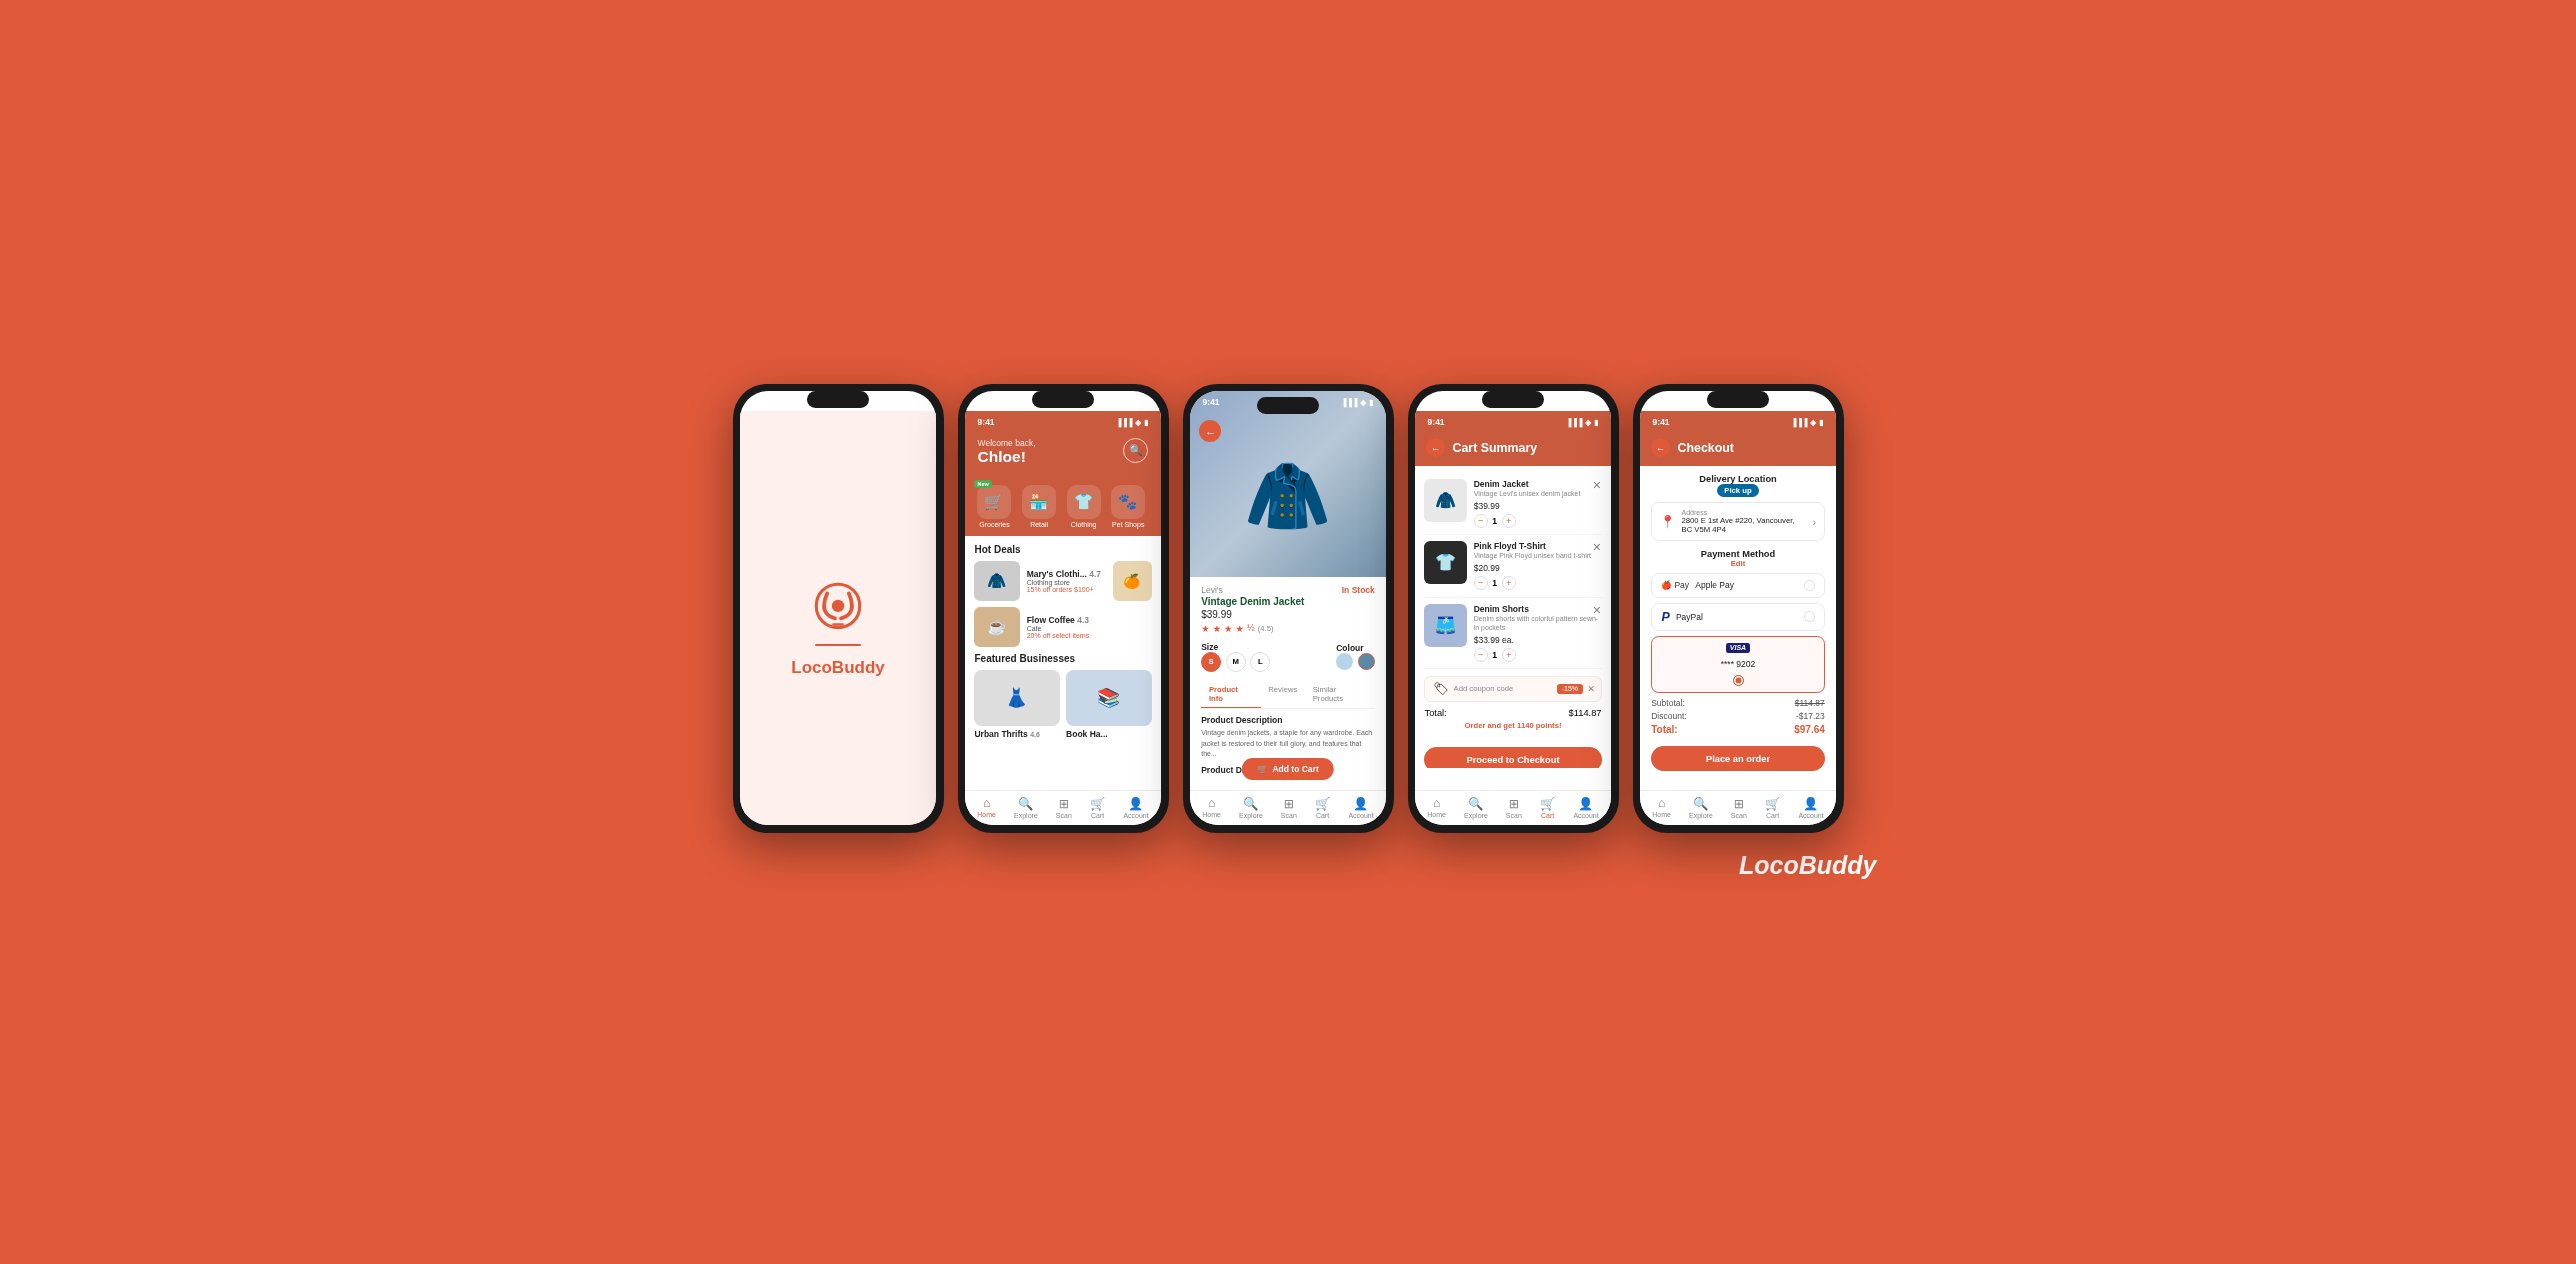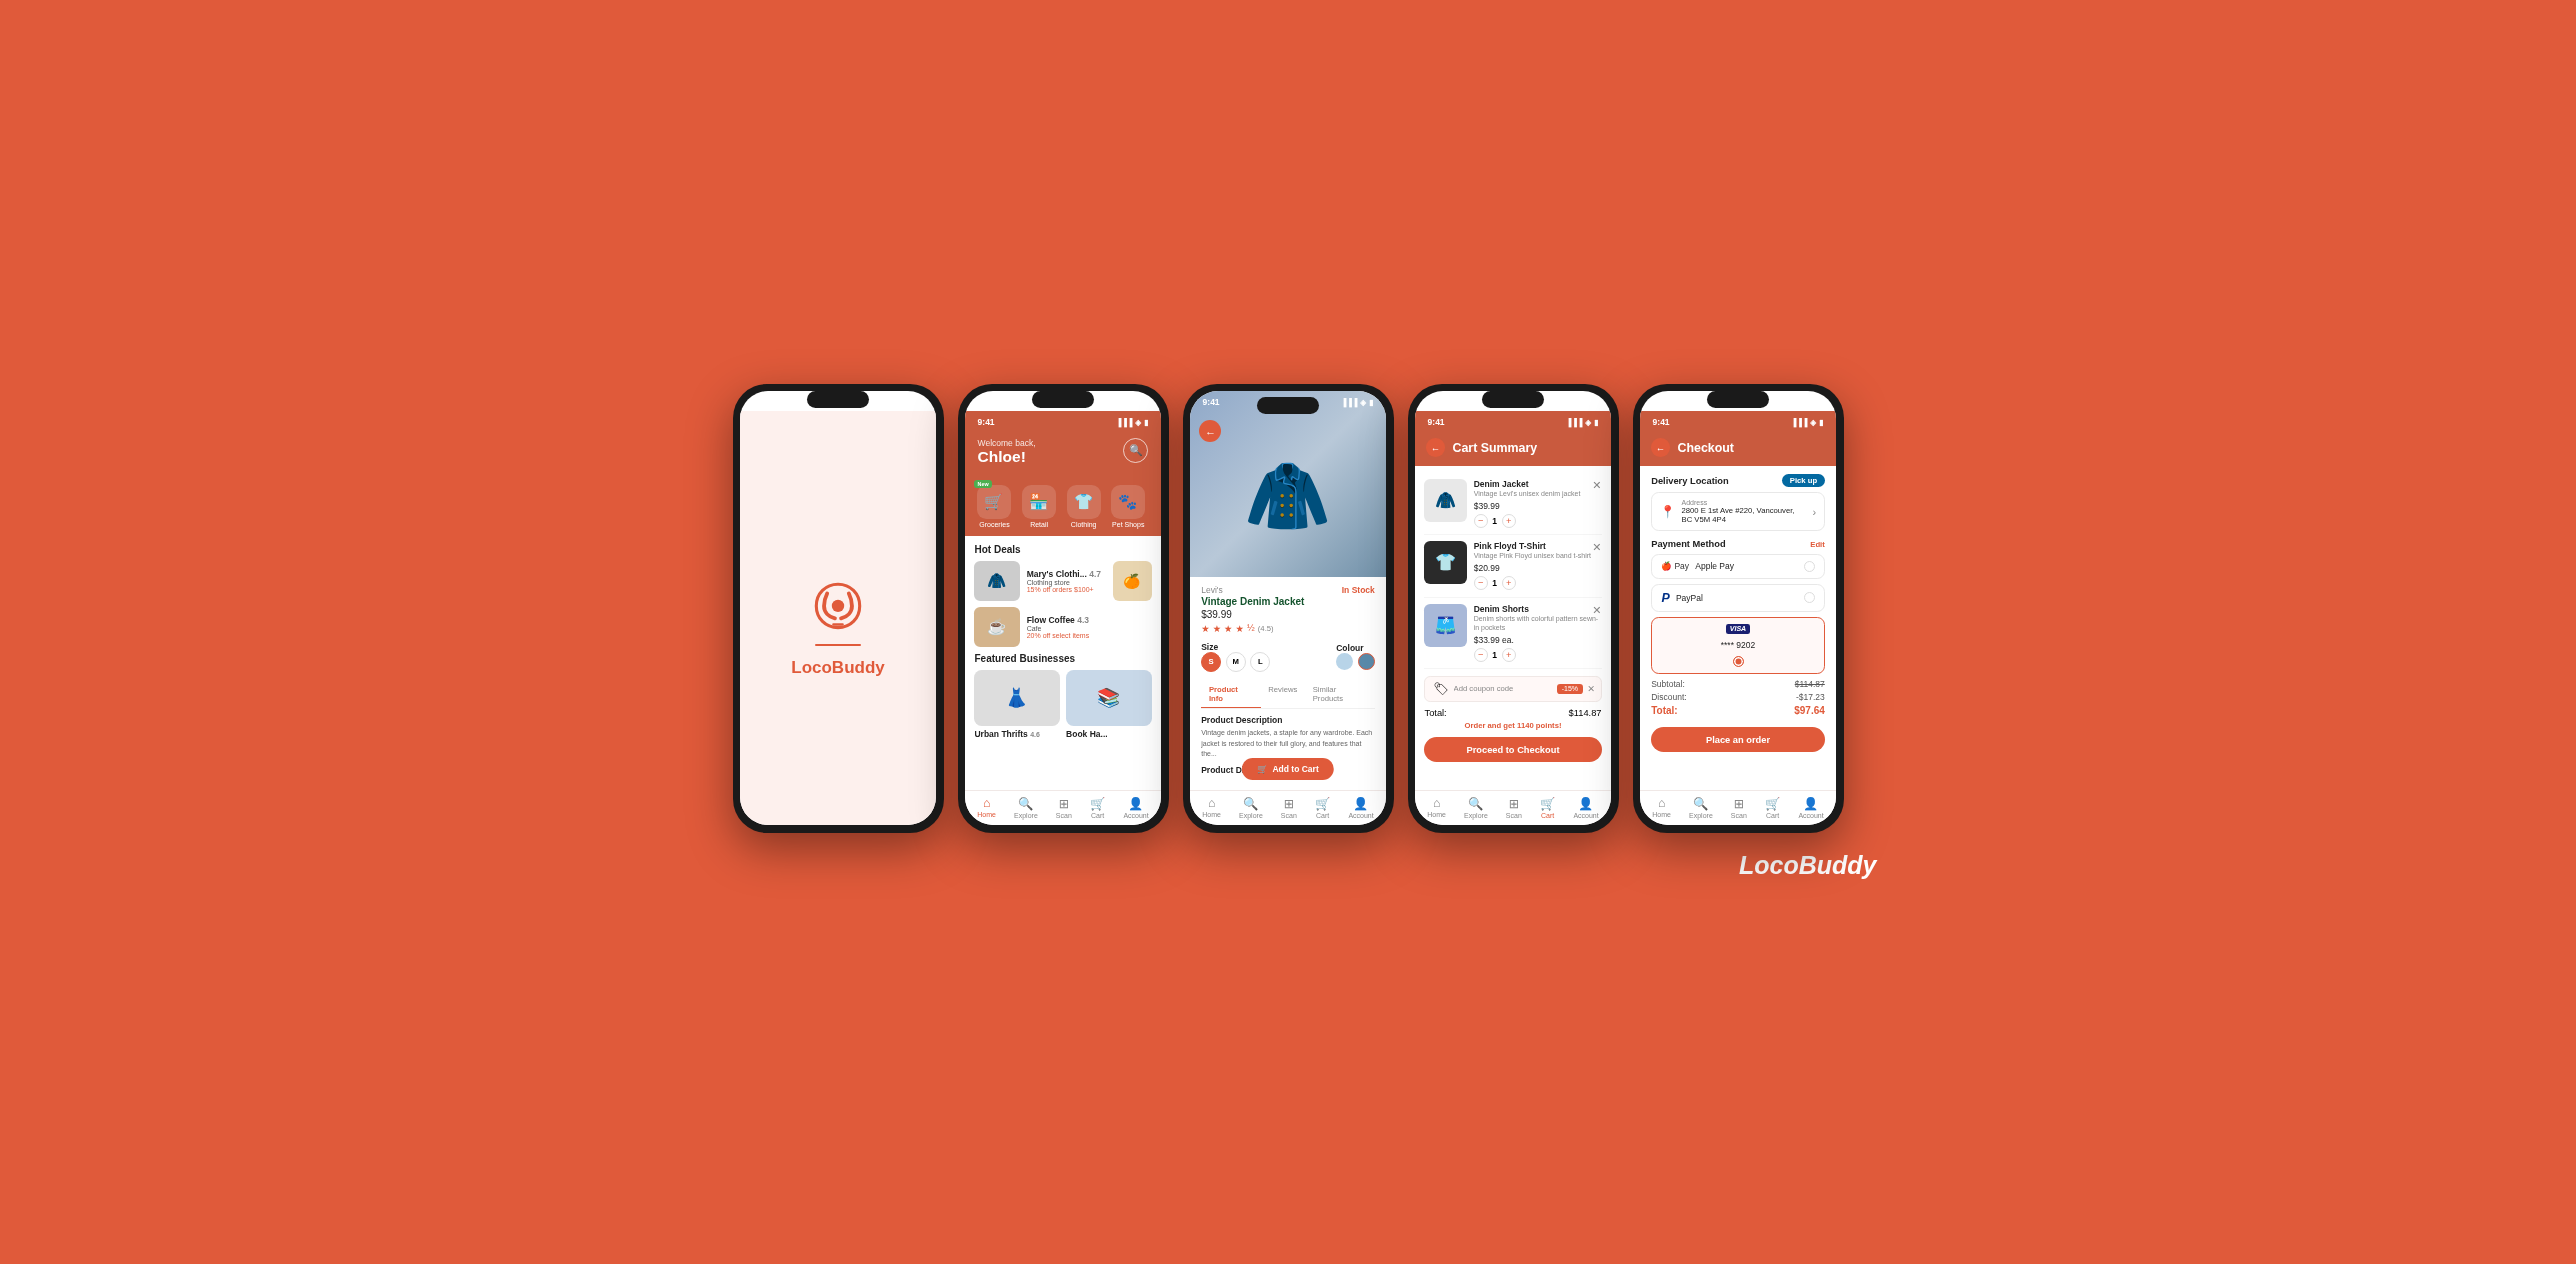--- a/index.html
+++ b/index.html
@@ -319,41 +319,41 @@
       background: #fff8f7;
       border: 0.8px solid #f0e8e6;
       border-radius: 6.2px;
     }
     .coupon-input { flex: 1; font-size: 7.7px; color: #888; border: none; background: transparent; outline: none; }
     .discount-badge {
       background: #E05A3A; color: white;
       font-size: 7px; padding: 1.5px 4.6px; border-radius: 3.1px;
     }
     .total-row { display: flex; justify-content: space-between; font-size: 9.3px; font-weight: 500; margin-bottom: 3.1px; }
-    .points-text { text-align: center; font-size: 7.7px; color: #E05A3A; font-weight: 600; margin-bottom: 7px; }
+    .points-text { text-align: center; font-size: 7.7px; color: #E05A3A; font-weight: 600; margin-bottom: 17px; }
     .checkout-btn {
       width: 100%;
       background: #E05A3A;
       color: white; border: none;
       padding: 7.7px;
       border-radius: 18.6px;
       font-size: 9.3px; font-weight: 600;
       cursor: pointer;
     }
     .checkout-header {
       background: #C95A3E;
       color: white;
       display: flex; align-items: center; gap: 7.7px;
       padding: 7.7px 11px 9.3px;
     }
     .checkout-title { font-size: 12.4px; font-weight: 600; }
     .checkout-content { padding: 7.7px 11px; overflow-y: auto; max-height: 310px; }
     .section-label {
       font-size: 9.3px; font-weight: 700; color: #222; margin-bottom: 4.6px;
-      display: flex; justify-content: space-between; align-items: center;
+      display: flex; justify-content: space-between; align-items: center; flex-direction: column;
     }
     .pickup-badge {
       background: #0369a1; color: white;
       font-size: 7.7px; padding: 2.3px 7.7px; border-radius: 9.3px;
     }
     .address-card {
       border: 0.8px solid #e8e8e8;
       border-radius: 7.7px;
       padding: 6.2px 7.7px;
       display: flex; align-items: center; gap: 6.2px;

